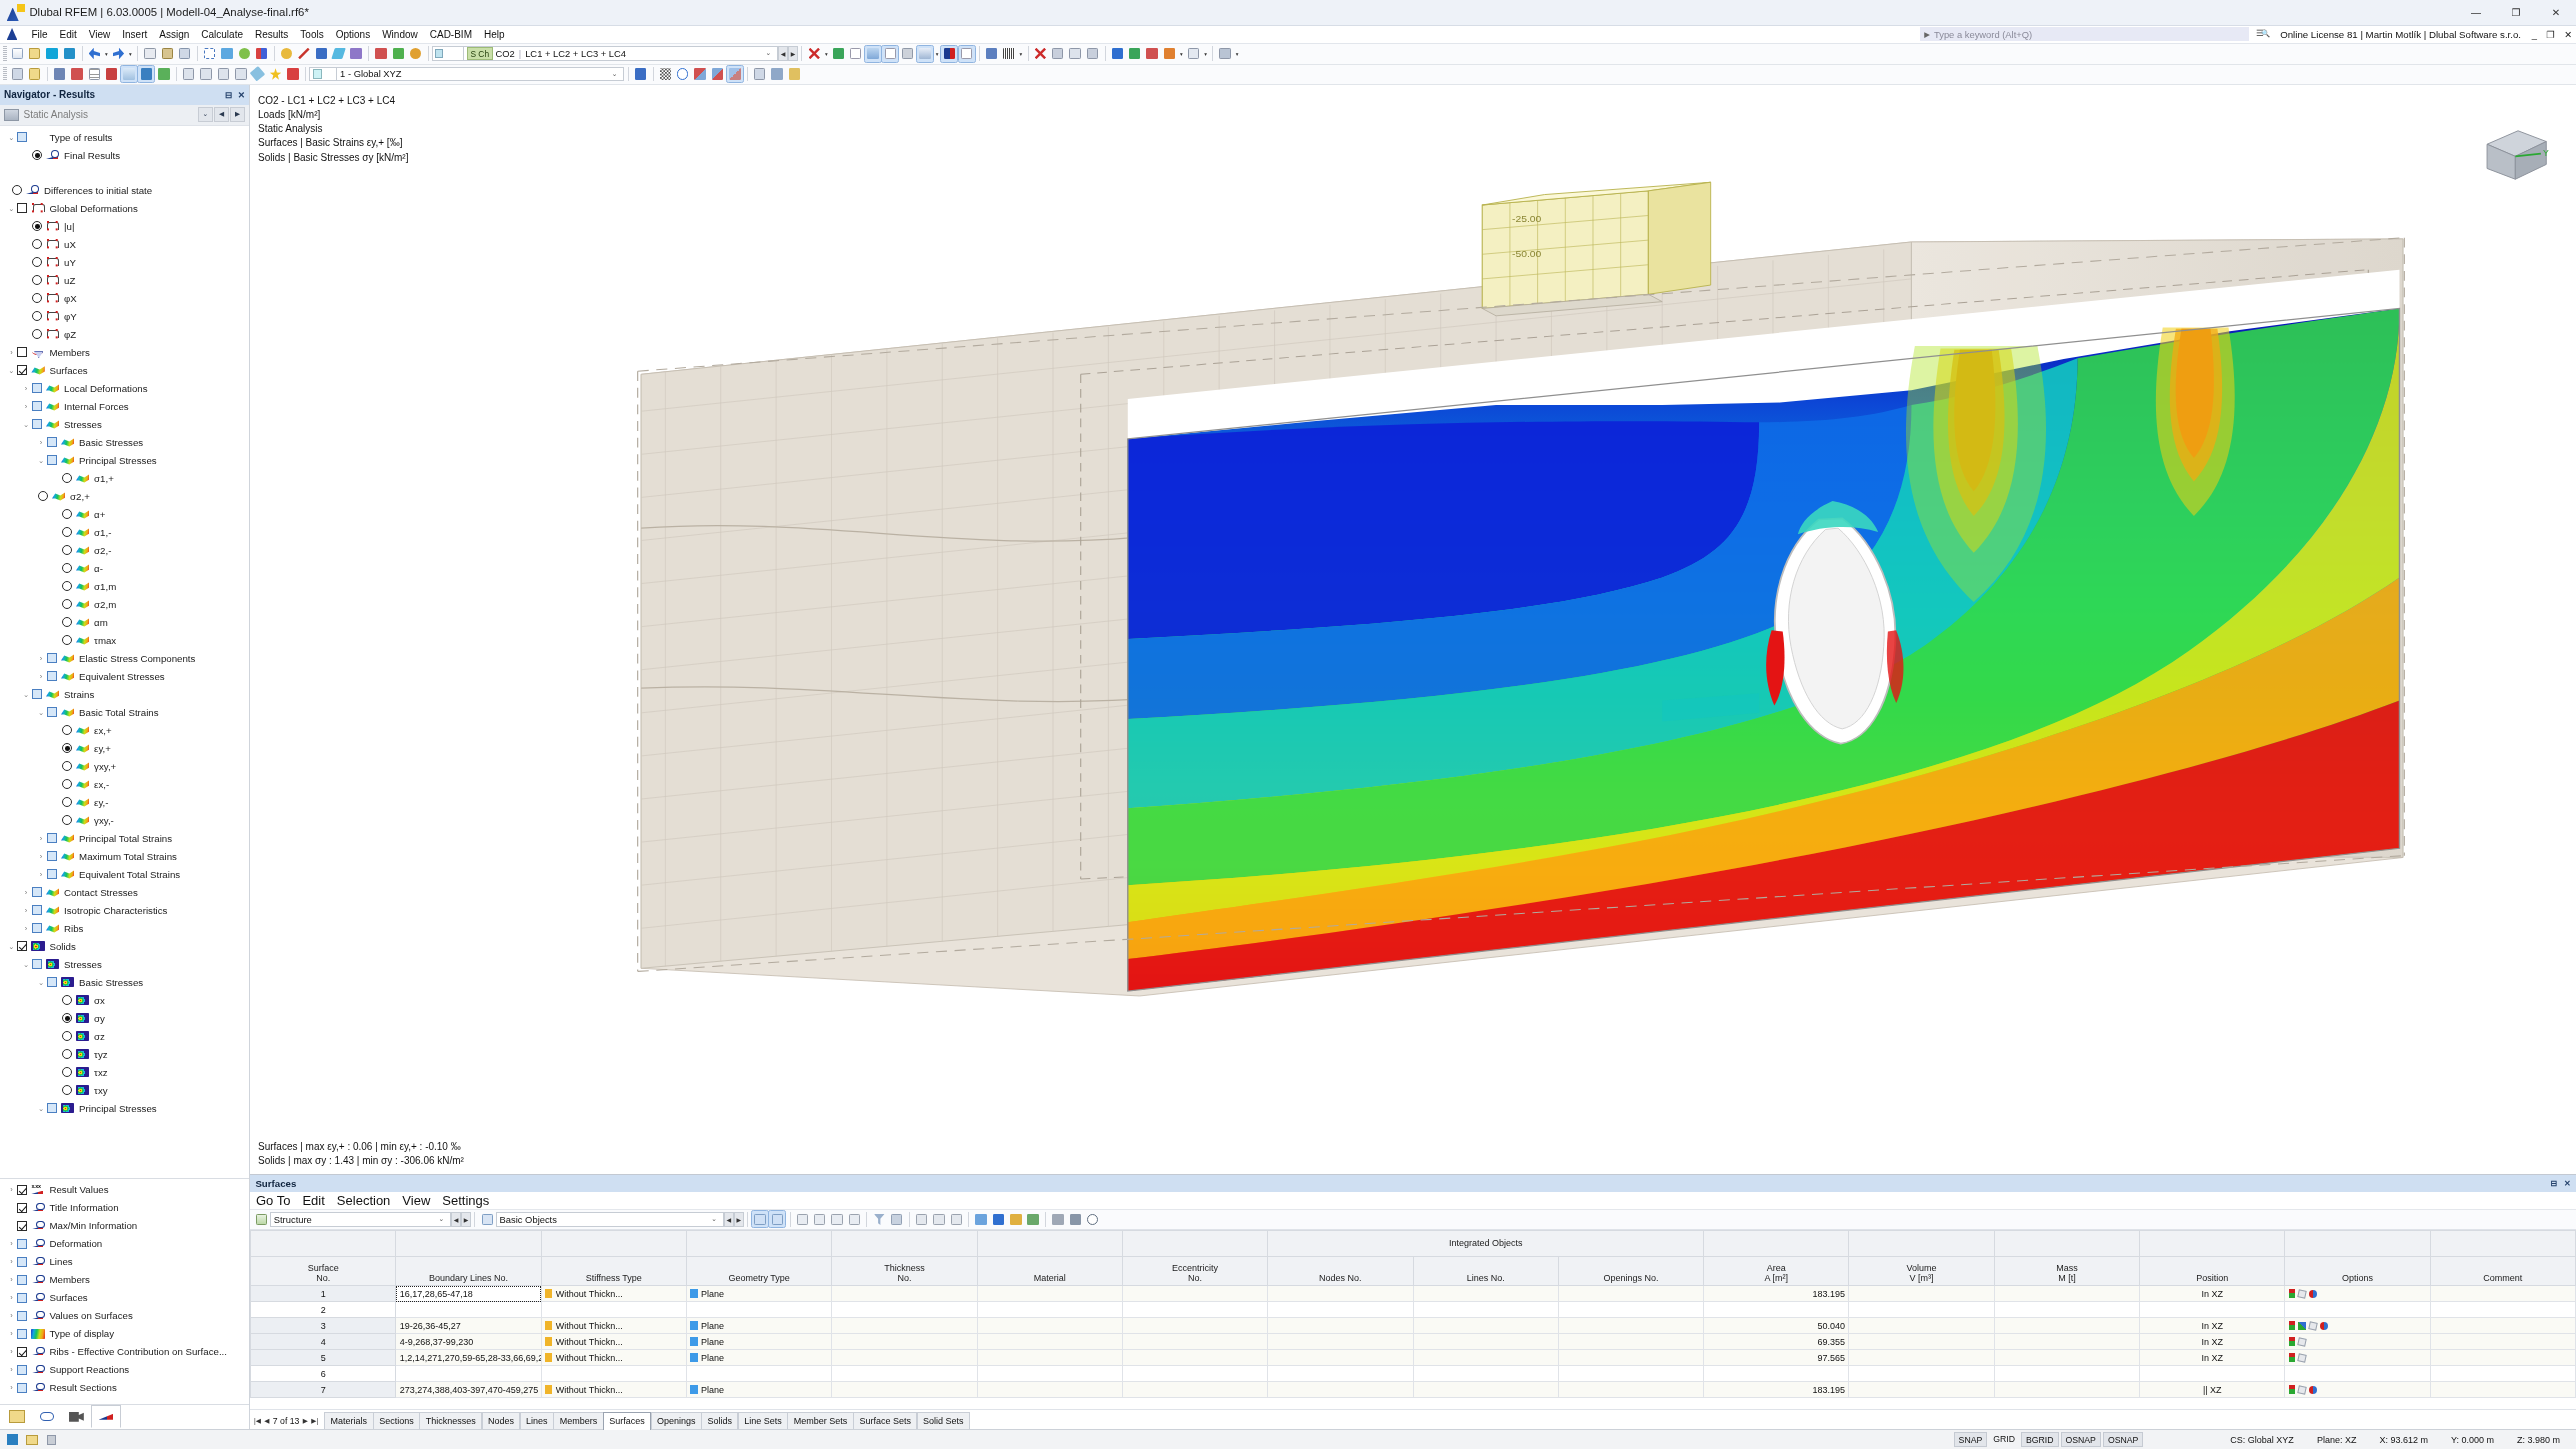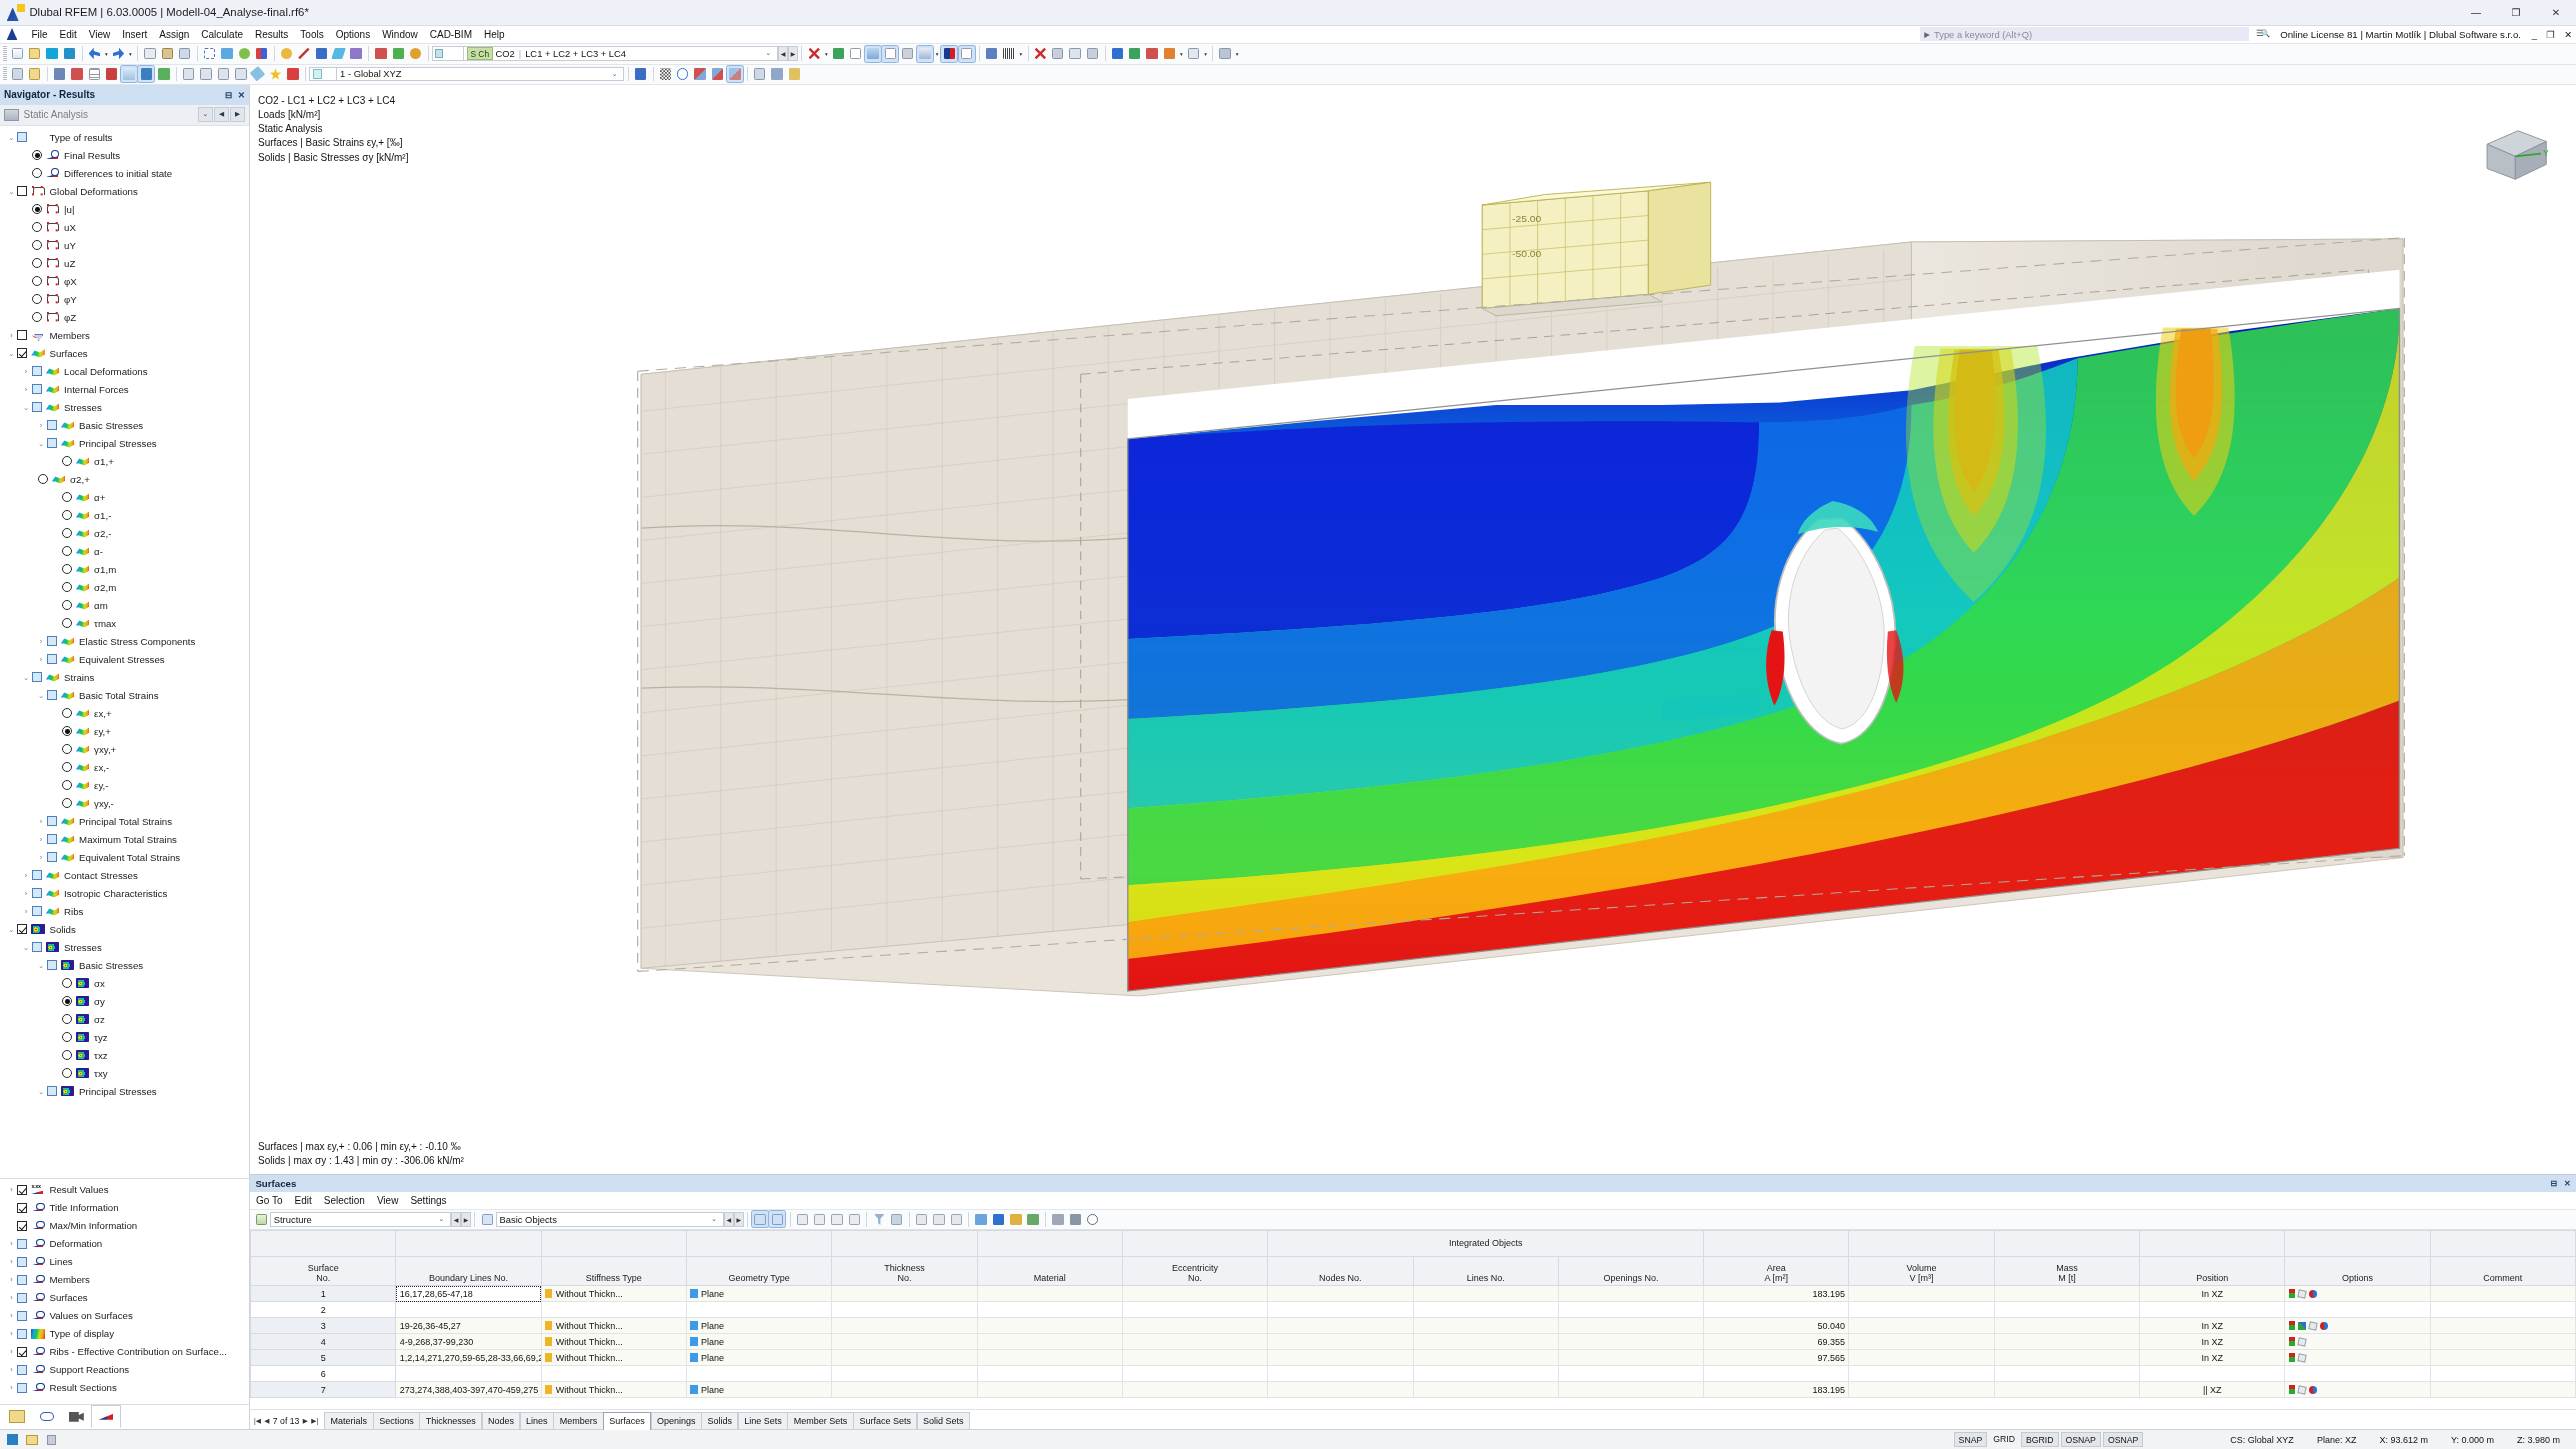--- a/index.html
+++ b/index.html
@@ -139,21 +139,21 @@
   .axis-cube { position:absolute; right:23px; top:39px; width:74px; height:62px; }
 
   
   .tablepanel { height:255px; background:#fff; border-top:0.7px solid #c3c9d2;
       display:flex; flex-direction:column; flex:none; }
   .tp-header { height:17.4px; background:#cfdff2; display:flex; align-items:center;
       padding:0 5.4px; font-weight:bold; font-size:9.7px; color:#10243f; flex:none; }
   .tp-header .tph-r { margin-left:auto; display:flex; gap:6.7px; font-size:8px; color:#24416b; }
   .tp-menu { height:17.4px; display:flex; align-items:center; background:#fff;
       border-bottom:0.7px solid #e4e7ec; flex:none; }
-  .tp-menu .mi { font-size:10px; padding:1.3px 6px; color:#111; }
+  .tp-menu .mi { font-size:13px; padding:1.3px 6px; color:#111; }
   .tp-toolbar { height:20px; background:#fafbfd; border-bottom:0.7px solid #dfe3e9;
       display:flex; align-items:center; flex:none; padding-left:2.7px; }
 
   .grid-wrap { flex:1; overflow:hidden; position:relative; }
   table.grid { border-collapse:collapse; width:100%; font-size:9px; table-layout:fixed; }
   table.grid th { background:#f0f2f5; border:0.7px solid #d6dae0; font-weight:normal;
       color:#1b1b1b; height:29.5px; vertical-align:bottom; padding-bottom:2px; font-size:9px; }
   table.grid th.grp { height:26px; vertical-align:middle; padding:0; }
   table.grid td { border:0.7px solid #e0e3e8; height:16px; padding:0 3.4px;
       color:#111; background:#fafaf5; white-space:nowrap; overflow:hidden; }
@@ -513,21 +513,21 @@
             <span class="cbx blue"></span>
             <span class="ti" style="background: transparent;"></span>
             <span class="tl">Type of results</span>
           </div>
           <div class="trow" style="padding-left: 20px;">
             <span class="tw"></span>
             <span class="rdo sel"></span>
             <span class="ti eye"></span>
             <span class="tl">Final Results</span>
           </div>
-          <div class="trow" style="padding-left: 20px;">
+          <div class="trow" style=" margin-top: 17px;">
             <span class="tw"></span>
             <span class="rdo"></span>
             <span class="ti eye"></span>
             <span class="tl">Differences to initial state</span>
           </div>
           <div class="trow" style="padding-left: 5.4px;">
             <span class="tw">⌄</span>
             <span class="cbx"></span>
             <span class="ti defo"></span>
             <span class="tl">Global Deformations</span>

